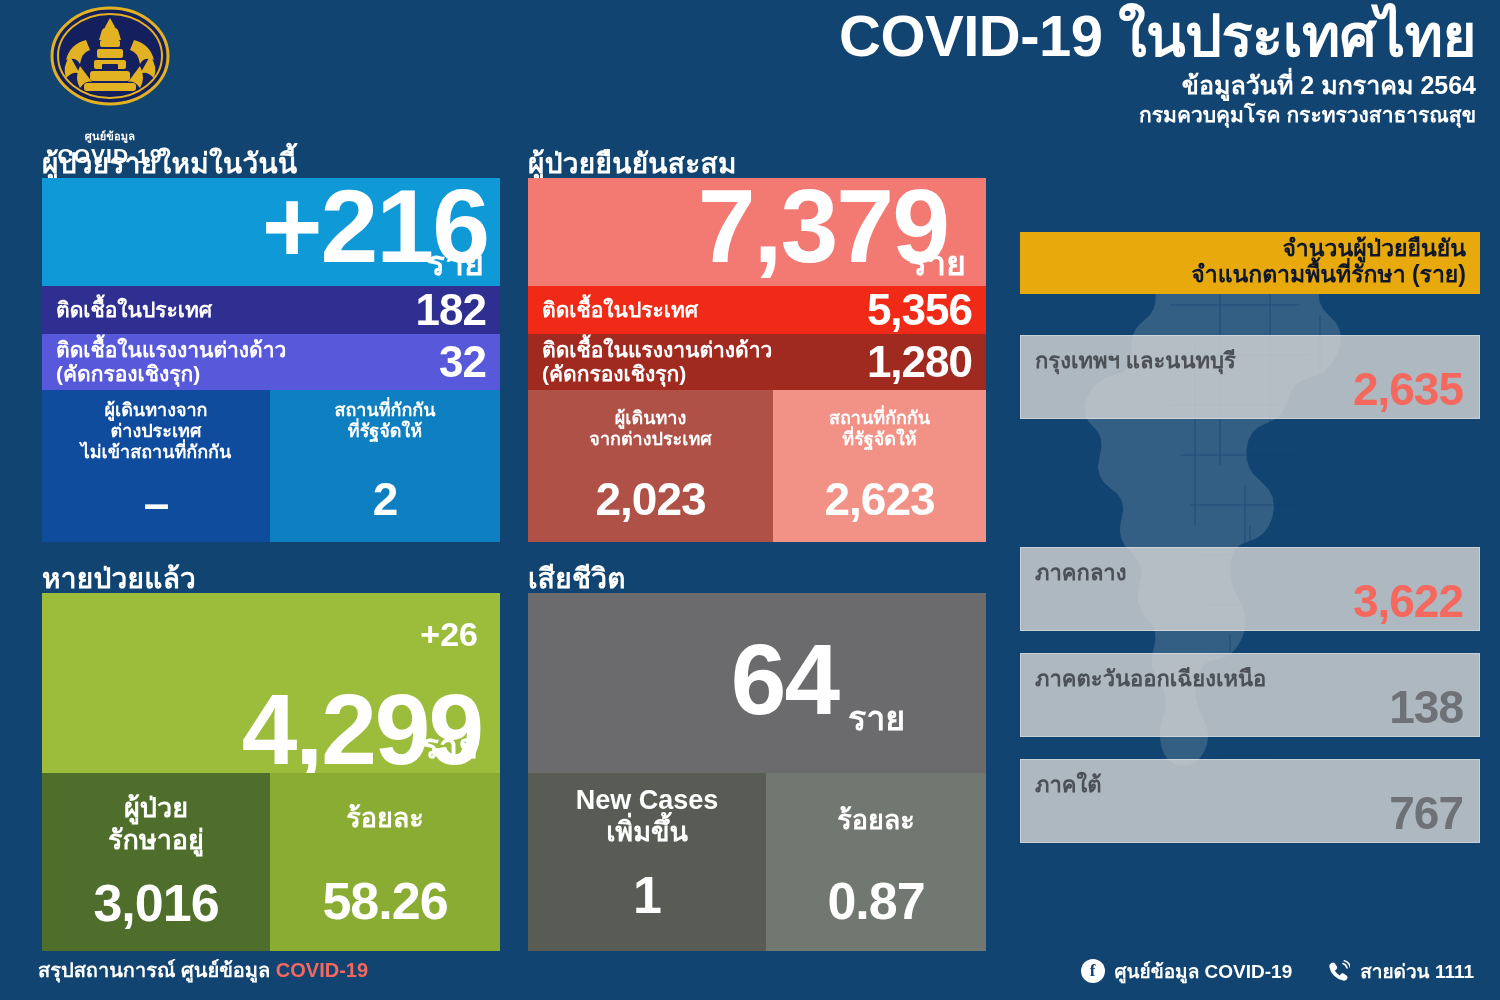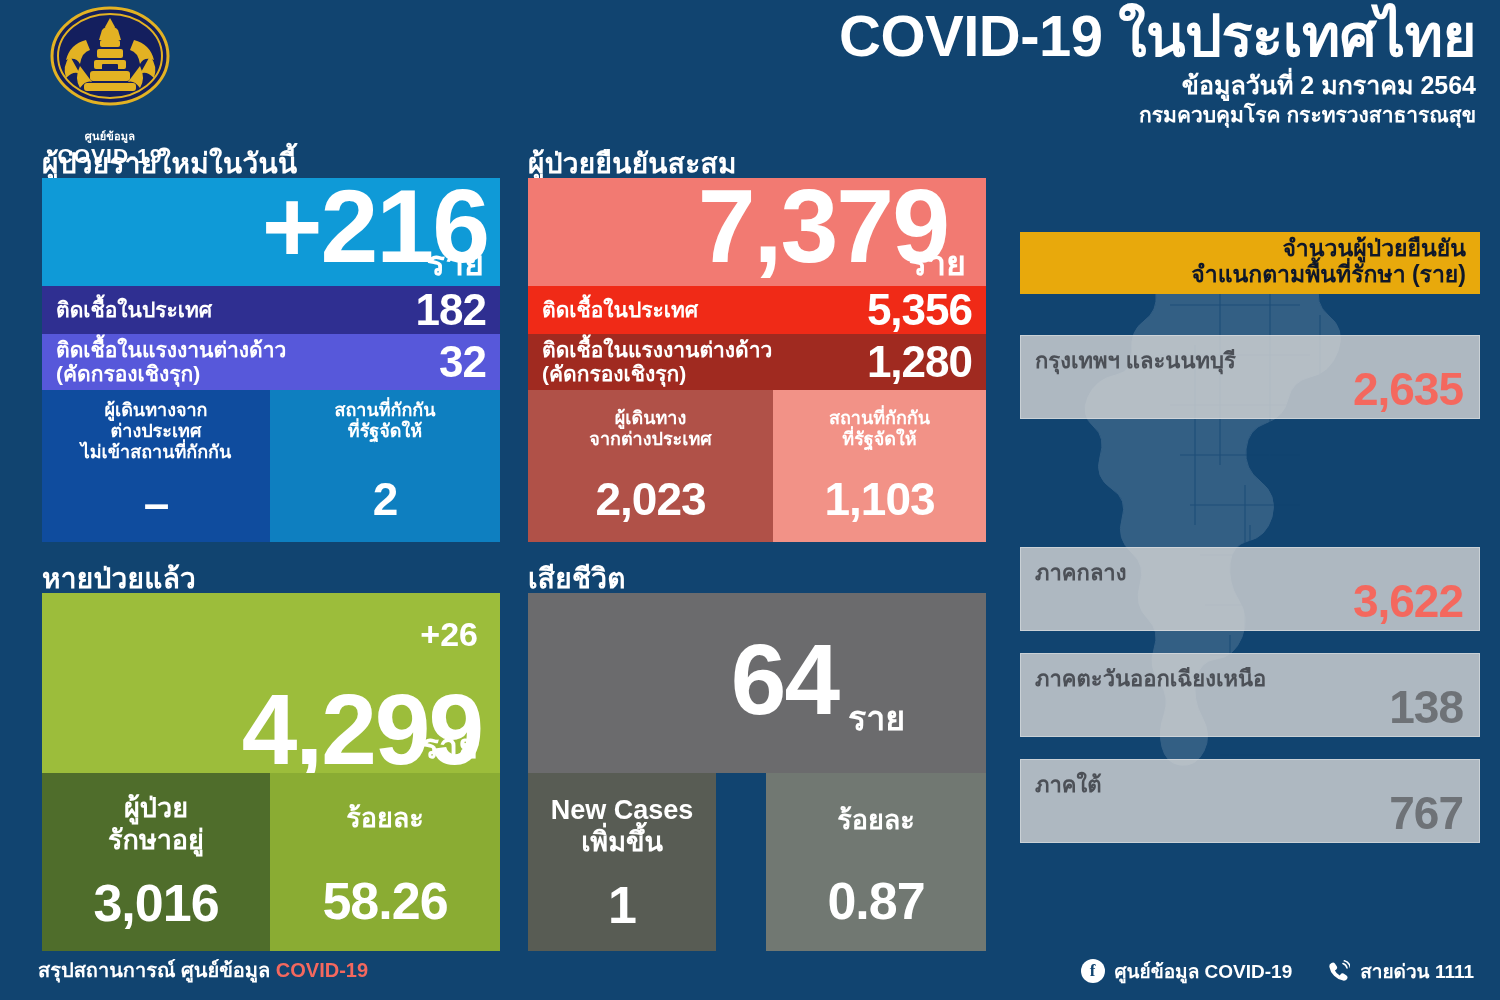--- a/index.html
+++ b/index.html
@@ -185,21 +185,21 @@
 
   <div class="cell" id="red-c1" style="left:528px; top:390px; width:245px; height:152px; padding-top:18px;">
     <div class="clbl" style="white-space:pre-line;">ผู้เดินทาง
 จากต่างประเทศ</div>
     <div class="cval" style="margin-top:22px;">2,023</div>
   </div>
 
   <div class="cell" id="red-c2" style="left:773px; top:390px; width:213px; height:152px; padding-top:18px;">
     <div class="clbl" style="white-space:pre-line;">สถานที่กักกัน
 ที่รัฐจัดให้</div>
-    <div class="cval" style="margin-top:22px;">1,103</div>
+    <div class="cval" style="margin-top:22px;">2,623</div>
   </div>
 
   <div class="sec-title" style="left:42px; top:556px;">หายป่วยแล้ว</div>
 
   <div class="panel" id="grn-top" style="left:42px; top:593px; width:458px; height:180px;">
     <div class="delta" style="right:22px; top:24px;">+26</div>
     <div class="big-num" style="left:0; top:46px; width:440px; text-align:right; font-size:100px;margin-top:40px;">4,299</div>
     <div class="unit" style="right:22px; bottom:10px;">ราย</div>
   </div>
 
@@ -214,21 +214,21 @@
     <div class="cval" style="margin-top:36px; font-size:52px;">58.26</div>
   </div>
 
   <div class="sec-title" style="left:528px; top:556px;">เสียชีวิต</div>
 
   <div class="panel" id="gry-top" style="left:528px; top:593px; width:458px; height:180px;">
     <div class="big-num" style="left:0; top:36px; width:310px; text-align:right; font-size:100px;">64</div>
     <div class="unit" style="left:320px; bottom:38px;">ราย</div>
   </div>
 
-  <div class="cell" id="gry-c1" style="left:528px; top:773px; width:188px; height:178px; padding-top:22px;">
+  <div class="cell" id="gry-c1" style="left:528px; top:773px; width:238px; height:178px; padding-top:12px;">
     <div class="clbl" style="white-space:pre-line; font-size:27px;">New Cases
 เพิ่มขึ้น</div>
     <div class="cval" style="margin-top:16px; font-size:52px;">1</div>
   </div>
 
   <div class="cell" id="gry-c2" style="left:766px; top:773px; width:220px; height:178px; padding-top:32px;">
     <div class="clbl" style="white-space:pre-line; font-size:27px;">ร้อยละ</div>
     <div class="cval" style="margin-top:34px; font-size:52px;">0.87</div>
   </div>
 

